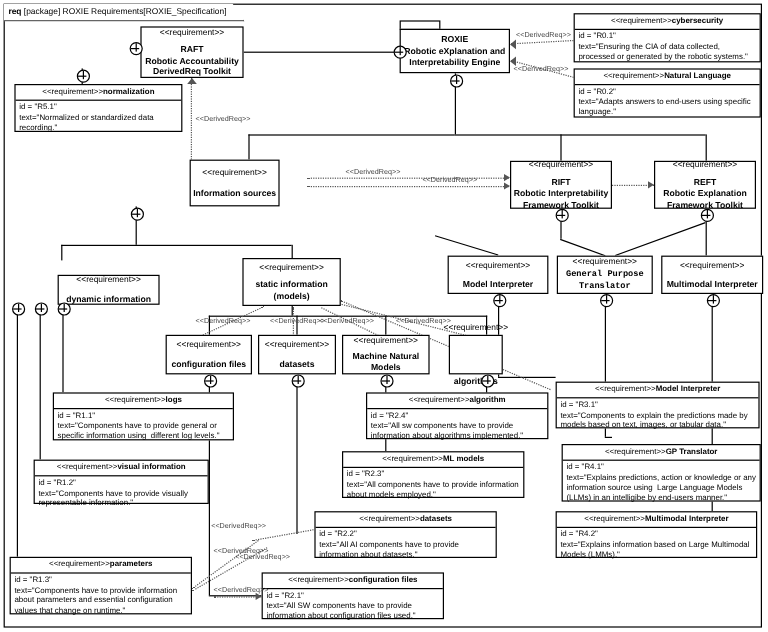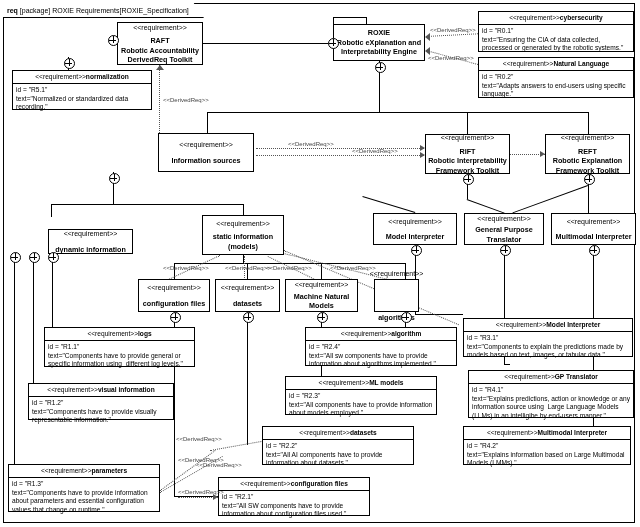--- a/index.html
+++ b/index.html
@@ -98,21 +98,21 @@
   <div class="note" style="left:12px;top:70px;width:140px;height:40px;">
     <div class="hdr">
       <span>&lt;&lt;requirement&gt;&gt;</span><b>normalization</b>
     </div>
     <div class="body">
       <div>id = "R5.1"</div>
       <div>text="Normalized or standardized data recording."</div>
     </div>
   </div>
 
-  <div class="req" style="left:158px;top:133px;width:96px;height:39px;">
+  <div class="req" style="left:158px;top:133px;width:75px;height:39px;">
     <div class="stereo">&lt;&lt;requirement&gt;&gt;</div>
     <div class="nm">Information sources</div>
   </div>
 
   <div class="req tight" style="left:425px;top:134px;width:85px;height:40px;">
     <div class="stereo">&lt;&lt;requirement&gt;&gt;</div>
     <div class="nm" style="white-space:pre-line;">RIFT
 Robotic Interpretability
 Framework Toolkit</div>
   </div>
@@ -135,21 +135,21 @@
 (models)</div>
   </div>
 
   <div class="req" style="left:373px;top:213px;width:84px;height:32px;">
     <div class="stereo">&lt;&lt;requirement&gt;&gt;</div>
     <div class="nm">Model Interpreter</div>
   </div>
 
   <div class="req tight" style="left:464px;top:213px;width:80px;height:32px;">
     <div class="stereo">&lt;&lt;requirement&gt;&gt;</div>
-    <div class="nm" style="white-space:pre-line;margin-top:2px;">General Purpose
+    <div class="nm" style="white-space:pre-line;margin-top:2px;font-family:Liberation Mono, monospace;">General Purpose
 Translator</div>
   </div>
 
   <div class="req" style="left:551px;top:213px;width:85px;height:32px;">
     <div class="stereo">&lt;&lt;requirement&gt;&gt;</div>
     <div class="nm">Multimodal Interpreter</div>
   </div>
 
   <div class="req" style="left:138px;top:279px;width:72px;height:33px;">
     <div class="stereo">&lt;&lt;requirement&gt;&gt;</div>

